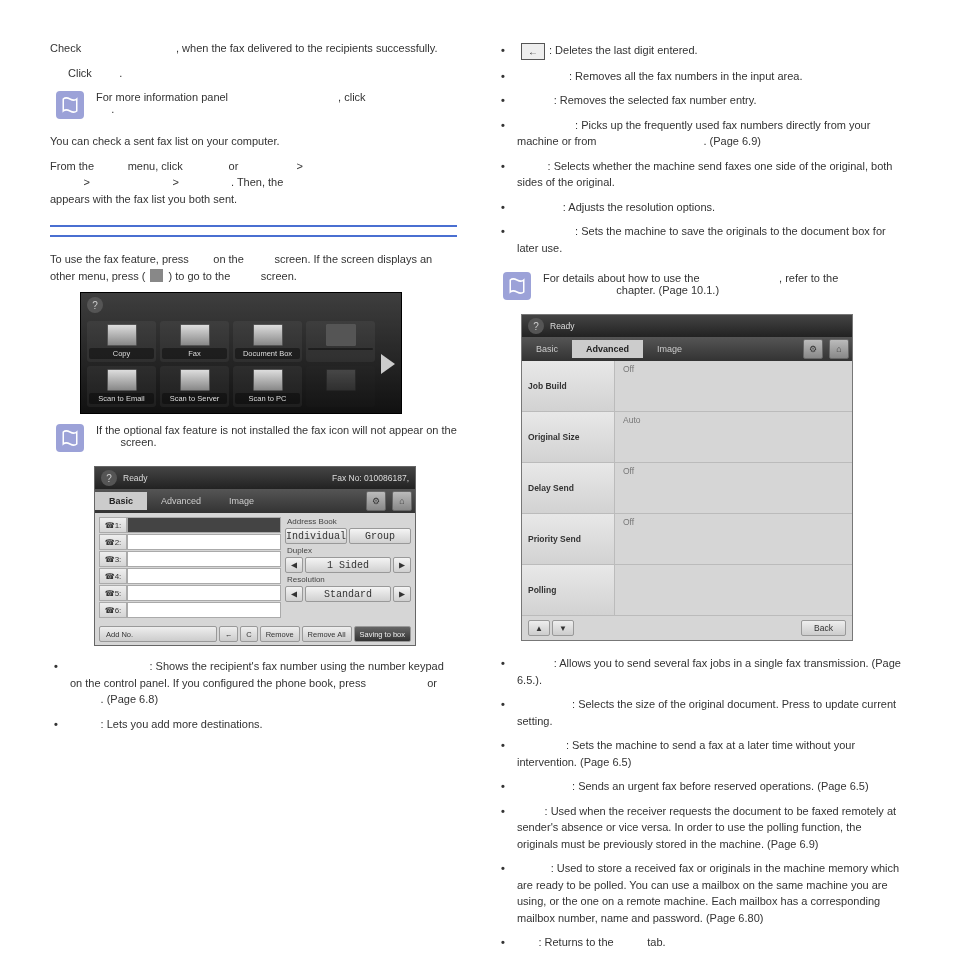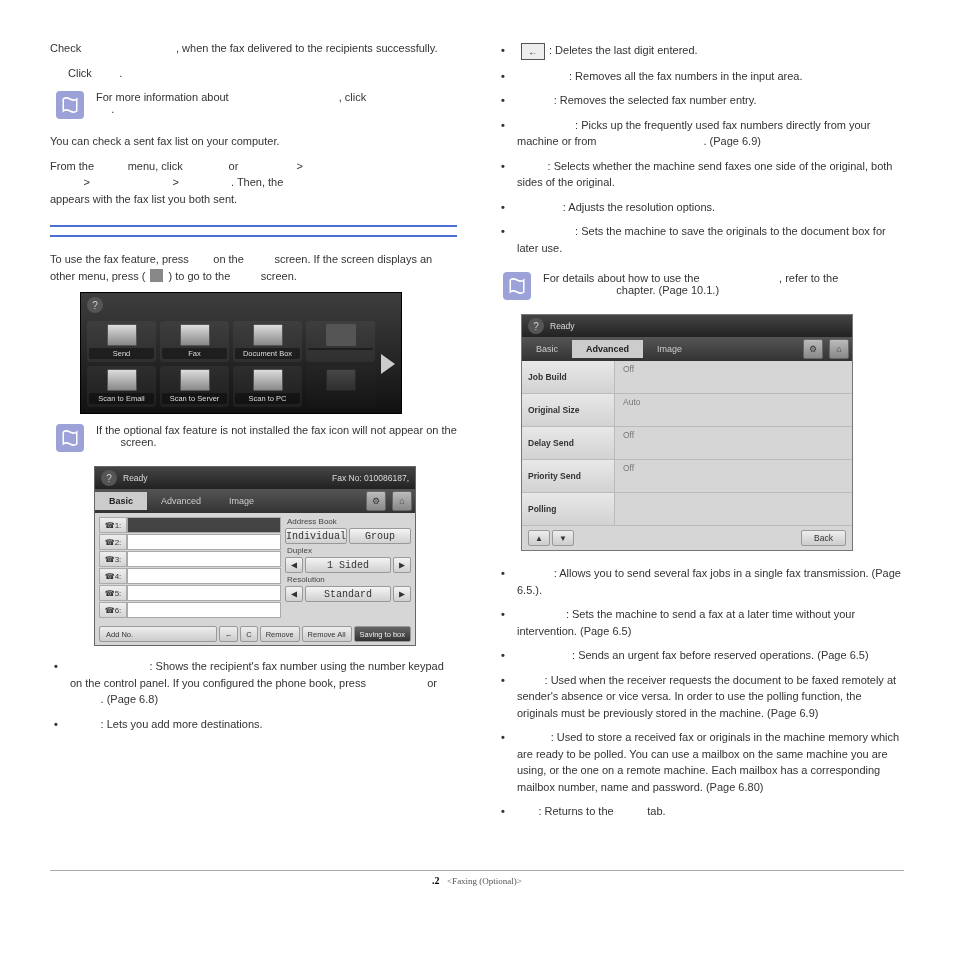--- a/index.html
+++ b/index.html
@@ -118,21 +118,21 @@
   
   .shot3 {
     margin:6px 0 12px 24px;
     width:330px;
     background:#d6d6d6;
     border:1px solid #777;
     font-size:8.5px;
   }
   .s3rows { }
   .s3row { display:flex; border-bottom:1px solid #bbb; }
-  .s3row .k { width:80px; background:linear-gradient(#e8e8e8,#d2d2d2); border-right:1px solid #bbb; padding:11px 6px; font-size:8.5px; font-weight:bold;}
+  .s3row .k { width:80px; background:linear-gradient(#e8e8e8,#d2d2d2); border-right:1px solid #bbb; padding:20px 6px; font-size:8.5px; font-weight:bold;}
   .s3row .v { flex:1; padding:3px 8px; color:#777; font-size:8.5px;}
   .s3foot { display:flex; justify-content:space-between; align-items:center; padding:4px 6px; }
   .s3foot .arrows { display:flex; gap:2px;}
   .s3foot .ab { width:20px;height:14px;background:linear-gradient(#eee,#ccc);border:1px solid #999;border-radius:2px;display:flex;align-items:center;justify-content:center;font-size:8px;}
   .s3foot .back { background:linear-gradient(#eee,#ccc);border:1px solid #999;border-radius:2px;padding:0 12px;height:14px;display:flex;align-items:center;font-size:8.5px;}
   
   .pagefoot {
     border-top:1px solid #aaa;
     margin:24px 50px 12px 50px;
     padding-top:4px;
@@ -160,21 +160,21 @@
       <span>&nbsp;&nbsp;&nbsp;&nbsp;&nbsp;&nbsp;&nbsp;&nbsp;</span>.
     </p>
 
     <div class="note-row">
       <div class="note-icon">
         <svg viewBox="0 0 24 24">
             <path d="M3 4 C10 -2 14 10 21 4 L21 20 C14 26 10 14 3 20 Z" fill="none" stroke="#fff" stroke-width="2"></path>
           </svg>
       </div>
       <div>
-        <span>For more information about </span>
+        <span>For more information panel </span>
         <span>&nbsp;&nbsp;&nbsp;&nbsp;&nbsp;&nbsp;&nbsp;&nbsp;&nbsp;&nbsp;&nbsp;&nbsp;&nbsp;&nbsp;&nbsp;&nbsp;&nbsp;&nbsp;&nbsp;&nbsp;&nbsp;&nbsp;&nbsp;&nbsp;&nbsp;&nbsp;&nbsp;&nbsp;&nbsp;&nbsp;&nbsp;&nbsp;&nbsp;&nbsp;</span>
         <span>, click</span><br>
         &nbsp;&nbsp;&nbsp;&nbsp;&nbsp;.
       </div>
     </div>
 
     <p>You can check a sent fax list on your computer.</p>
     <p>
       <span>From the </span>&nbsp;&nbsp;&nbsp;&nbsp;&nbsp;&nbsp;&nbsp;&nbsp;&nbsp;
       <span> menu, click </span>&nbsp;&nbsp;&nbsp;&nbsp;&nbsp;&nbsp;&nbsp;&nbsp;&nbsp;&nbsp;&nbsp;&nbsp;&nbsp;
@@ -196,21 +196,21 @@
     </p>
 
     <div class="shot1">
       <div class="s1top">
           <div class="qmark">?</div>
         </div>
       <div class="grid-wrap">
         <div class="tilegrid">
           <div class="tile">
               <div class="ticon"></div>
-              <div class="tlabel">Send</div>
+              <div class="tlabel">Copy</div>
             </div>
           <div class="tile">
               <div class="ticon"></div>
               <div class="tlabel">Fax</div>
             </div>
           <div class="tile">
               <div class="ticon"></div>
               <div class="tlabel">Document Box</div>
             </div>
           <div class="tile">
@@ -402,20 +402,21 @@
         <div class="arrows">
             <div class="ab">▲</div>
             <div class="ab">▼</div>
           </div>
         <div class="back">Back</div>
       </div>
     </div>
 
     <ul class="bullets">
       <li><span>&nbsp;&nbsp;&nbsp;&nbsp;&nbsp;&nbsp;&nbsp;&nbsp;&nbsp;&nbsp;&nbsp;&nbsp;</span><span>: Allows you to send several fax jobs in a single fax transmission. (Page 6.5.).</span></li>
+      <li><span>&nbsp;&nbsp;&nbsp;&nbsp;&nbsp;&nbsp;&nbsp;&nbsp;&nbsp;&nbsp;&nbsp;&nbsp;&nbsp;&nbsp;&nbsp;&nbsp;&nbsp;&nbsp;</span><span>: Selects the size of the original document. Press to update current setting.</span></li>
       <li><span>&nbsp;&nbsp;&nbsp;&nbsp;&nbsp;&nbsp;&nbsp;&nbsp;&nbsp;&nbsp;&nbsp;&nbsp;&nbsp;&nbsp;&nbsp;&nbsp;</span><span>: Sets the machine to send a fax at a later time without your intervention. (Page 6.5)</span></li>
       <li><span>&nbsp;&nbsp;&nbsp;&nbsp;&nbsp;&nbsp;&nbsp;&nbsp;&nbsp;&nbsp;&nbsp;&nbsp;&nbsp;&nbsp;&nbsp;&nbsp;&nbsp;&nbsp;</span><span>: Sends an urgent fax before reserved operations. (Page 6.5)</span></li>
       <li><span>&nbsp;&nbsp;&nbsp;&nbsp;&nbsp;&nbsp;&nbsp;&nbsp;&nbsp;</span><span>: Used when the receiver requests the document to be faxed remotely at sender's absence or vice versa. In order to use the polling function, the originals must be previously stored in the machine. (Page 6.9)</span></li>
       <li><span>&nbsp;&nbsp;&nbsp;&nbsp;&nbsp;&nbsp;&nbsp;&nbsp;&nbsp;&nbsp;&nbsp;</span><span>: Used to store a received fax or originals in the machine memory which are ready to be polled. You can use a mailbox on the same machine you are using, or the one on a remote machine. Each mailbox has a corresponding mailbox number, name and password. (Page 6.80)</span></li>
       <li><span>&nbsp;&nbsp;&nbsp;&nbsp;&nbsp;&nbsp;&nbsp;</span><span>: Returns to the </span>&nbsp;&nbsp;&nbsp;&nbsp;&nbsp;&nbsp;&nbsp;&nbsp;&nbsp;<span> tab.</span></li>
     </ul>
   </div>
 
 </div>
 

